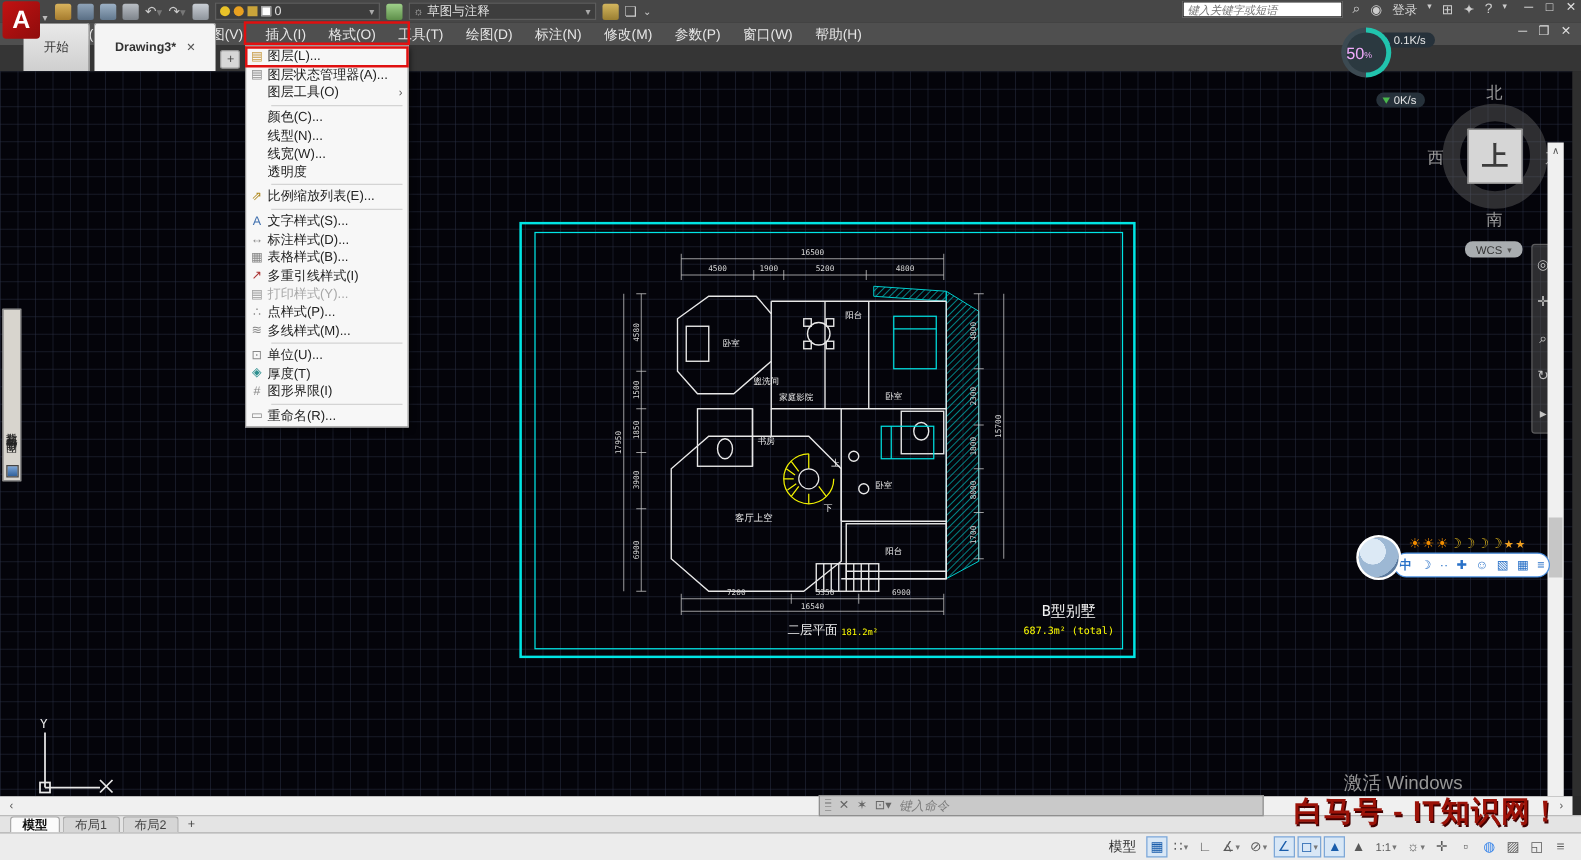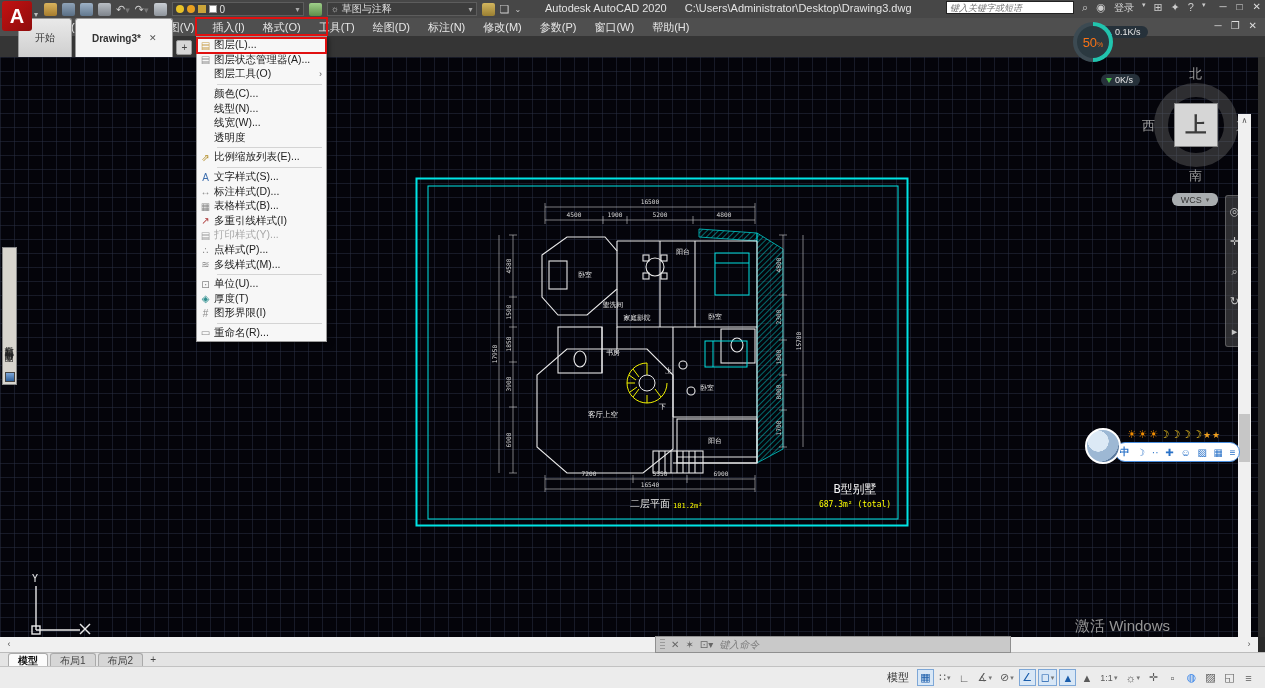--- a/index.html
+++ b/index.html
@@ -130,22 +130,22 @@
   .netball { position:absolute; left:1073px; top:22px; z-index:80; }
   .net-pill { position:absolute; left:28px; background:#26313a; color:#e8e8e8; font-size:9px;
     border-radius:8px; padding:1px 7px 1px 14px; white-space:nowrap; }
   .net-pill.up { top:4px; } .net-pill.down { top:21px;margin-top:31px; }
   .net-pill .tri { position:absolute; left:5px; top:4px; width:0; height:0; border-left:3px solid transparent;
     border-right:3px solid transparent; }
   .net-pill.up .tri { border-bottom:5px solid #3aa0e8; }
   .net-pill.down .tri { border-top:5px solid #49b84c; }
   .net-circle { position:absolute; left:0; top:0; width:40px; height:40px; border-radius:50%;
     background:conic-gradient(#21c4ae 0 50%, #3c4a52 50% 100%); display:flex; align-items:center; justify-content:center; }
-  .net-inner { width:32px; height:32px; border-radius:50%; background:#2b3940; color:#f97316; font-size:13px;
-    display:flex; align-items:center; justify-content:center; }
+  .net-inner { width:32px; height:32px; border-radius:50%; background:#2b3940; color:#f0abfc; font-size:13px;
+    display:flex; align-items:center; }
   .net-inner small { font-size:7px; margin-top:4px; }
 
   .ime { position:absolute; left:1085px; top:371px; z-index:80; width:160px; }
   .ime-stars { position:absolute; left:42px; top:0; font-size:11px; letter-spacing:1px; white-space:nowrap; }
   .ime-stars .suns { color:#f08c00; } .ime-stars .moons { color:#f0c420; } .ime-stars .st { color:#f0a020; font-size:9px; }
   .ime-bar { position:absolute; left:30px; top:14px; width:125px; height:20px; background:#fff; border:1px solid #4a8fe0;
     border-radius:10px; display:flex; align-items:center; justify-content:space-around; font-size:10px; color:#2a72c8; }
   .ime-avatar { position:absolute; left:0; top:0; width:36px; height:36px; border-radius:50%; border:2px solid #fff;
     background:radial-gradient(circle at 35% 35%, #dce9f5 0 35%, #9db8d4 36% 70%, #5b7a9e 71% 100%); z-index:2; }
 
@@ -184,23 +184,20 @@
       </span>
       <span class="qat-ic" style="background:linear-gradient(#9fd08a,#5e8f4a)"></span>
       <span class="combo" style="width:150px">
         <span class="tb-ic" style="font-size:9px">☼</span>
         <span>草图与注释</span>
         <span class="caret">▾</span>
       </span>
       <span class="qat-ic" style="background:linear-gradient(#d3b65e,#9a7f32)"></span>
       <span class="tb-ic">❏</span>
       <span class="tb-ic" style="font-size:8px">⌄</span>
-    </div>
-    <div class="tb-title">
-      <span>Autodesk AutoCAD 2020</span><span>C:\Users\Administrator\Desktop\Drawing3.dwg</span>
     </div>
     <div class="tb-right">
       <input class="tb-search" placeholder="键入关键字或短语" style="">
       <span class="tb-ic">⌕</span>
       <span class="tb-ic">◉</span>
       <span style="font-size:10px">登录</span>
       <span class="tb-ic" style="font-size:7px">▾</span>
       <span class="tb-ic">⊞</span>
       <span class="tb-ic">✦</span>
       <span class="tb-ic">?</span>
@@ -621,13 +618,14 @@
         </span>
         <span class="st-ic">
           <span>◱</span>
         </span>
         <span class="st-ic">
           <span>≡</span>
         </span>
       </span>
   </div>
 
+  <div class="ad-text">白马号 - IT知识网！</div>
 </div>
 
 </body></html>

